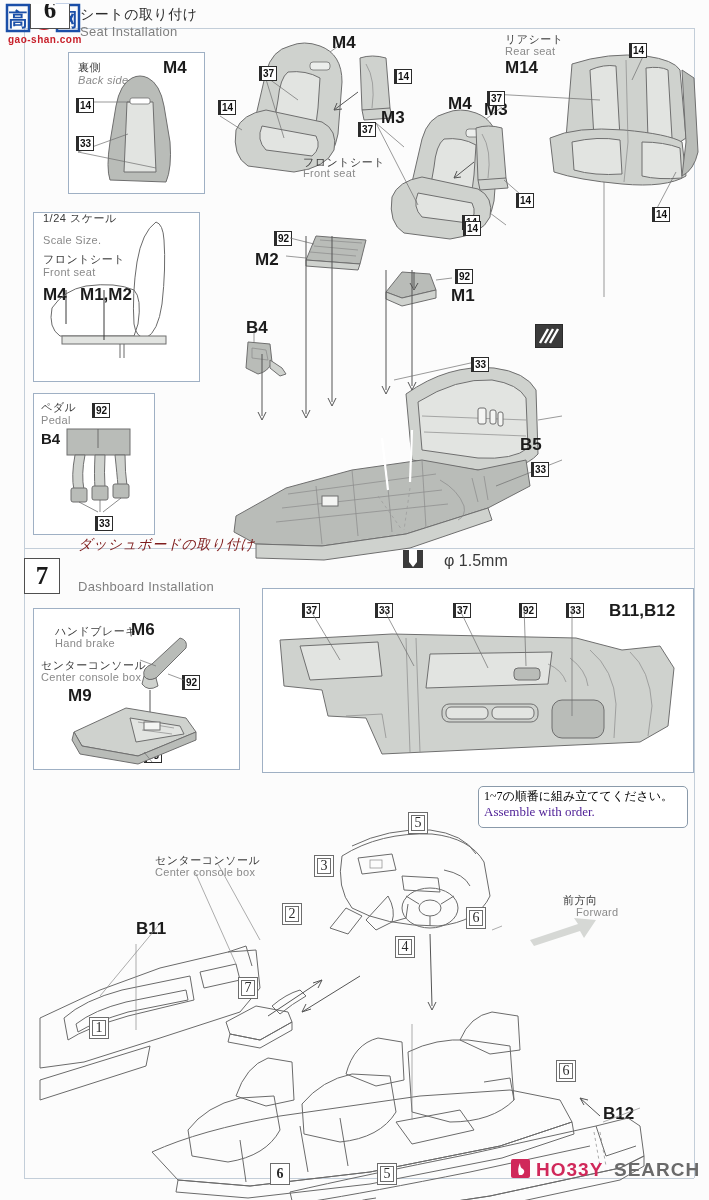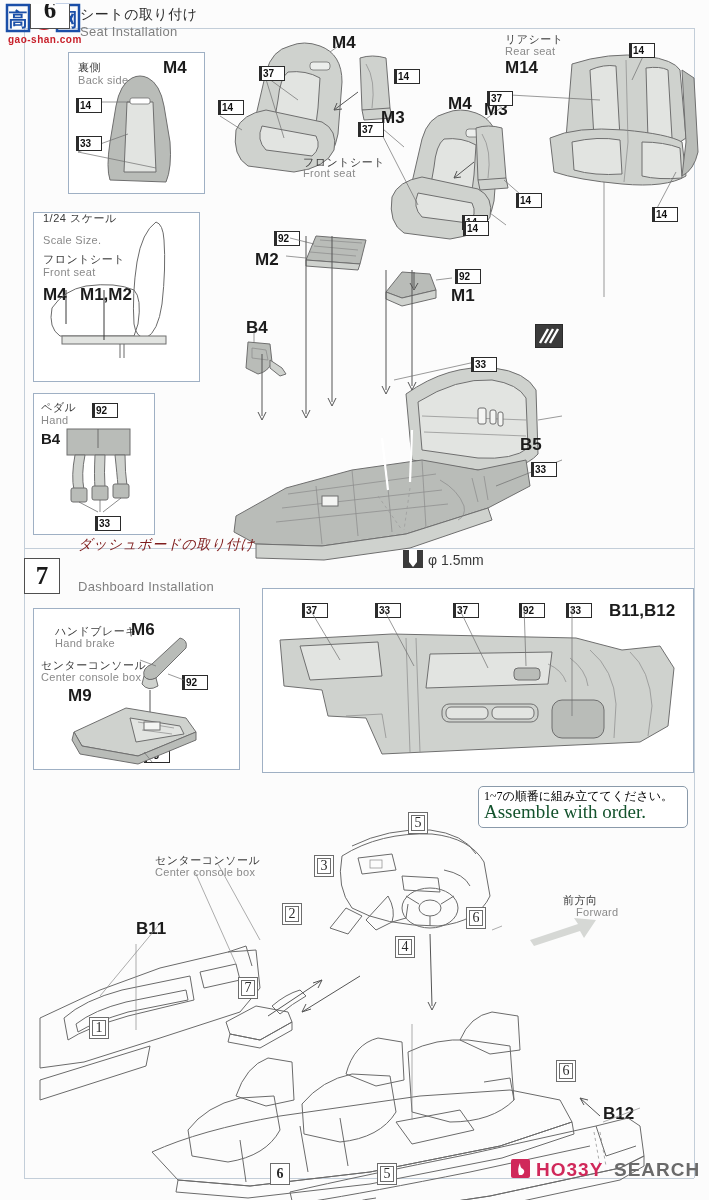--- a/index.html
+++ b/index.html
@@ -15,21 +15,21 @@
   .jp{font-size:11px;color:#3a3a3a;letter-spacing:.5px;white-space:nowrap;}
   .en{font-size:11px;color:#8a8a8a;letter-spacing:.3px;white-space:nowrap;}
   .partbig{font-size:17px;font-weight:bold;color:#1b1b1b;white-space:nowrap;}
   .partmid{font-size:15px;font-weight:bold;color:#1b1b1b;white-space:nowrap;}
   .box{border:1px solid #9fb0c4;background:#fff;}
 
   
   .chip{
     display:inline-block;border:1px solid #2b2b2b;background:#fff;
     font-size:10px;font-weight:bold;color:#111;line-height:11px;
-    padding:1px 10px 1px 3px;min-width:11px;text-align:center;
+    padding:1px 2px 1px 3px;min-width:11px;text-align:center;
     font-family:"Liberation Sans",sans-serif;
   }
   .chip::before{content:"";}
   .chipwrap{position:absolute;}
   
   .chip{box-shadow:inset 2px 0 0 #2b2b2b;}
 
   
   .stepnum{
     width:34px;height:34px;border:1.5px solid #4f4f4f;background:#fff;
@@ -85,21 +85,21 @@
   </div>
 
   <div class="abs" style="left:30px;top:4px;width:38px;height:24px;border:1.5px solid #4f4f4f;border-top:none;background:#fff;overflow:hidden;">
     <div style="font-size:25px;font-weight:bold;color:#1a1a1a;font-family:'Liberation Serif',serif;text-align:center;line-height:20px;margin-top:-4px;">6</div>
   </div>
   <div class="abs jp" style="left:80px;top:6px;font-size:14px;color:#2b2b2b;">シートの取り付け</div>
   <div class="abs en" style="left:80px;top:24px;font-size:13px;color:#7f7f7f;">Seat Installation</div>
 
   <div class="abs box" style="left:68px;top:52px;width:135px;height:140px;"></div>
   <div class="abs jp" style="left:78px;top:60px;">裏側</div>
-  <div class="abs en" style="left:78px;top:74px;">Back side</div>
+  <div class="abs en" style="left:78px;top:74px;font-style:italic;">Back side</div>
   <div class="abs partbig" style="left:163px;top:58px;">M4</div>
   <svg class="abs" style="left:100px;top:72px;" width="100" height="118">
     <path class="fillA" d="M32 6 Q20 12 16 34 L10 70 Q6 96 10 108 L66 110 Q72 96 70 70 L64 34 Q60 12 48 6 Q40 2 32 6 Z"></path>
     <path class="fillC" d="M27 30 L53 30 L56 100 L24 100 Z"></path>
     <rect x="30" y="26" width="20" height="6" rx="2" fill="#fff" stroke="#6f6f6f" stroke-width=".8"></rect>
     <line x1="-22" y1="30" x2="30" y2="30" stroke="#6f6f6f" stroke-width=".7"></line>
     <line x1="-22" y1="80" x2="28" y2="62" stroke="#6f6f6f" stroke-width=".7"></line>
     <line x1="-22" y1="80" x2="56" y2="96" stroke="#6f6f6f" stroke-width=".7"></line>
   </svg>
   <div class="chipwrap" style="left:76px;top:95px;"><span class="chip">14</span></div>
@@ -116,21 +116,21 @@
     <path class="ol" d="M118 10 Q104 20 99 50 Q94 82 96 112 Q98 126 108 126 Q120 120 124 92 Q128 56 126 28 Q125 12 118 10 Z"></path>
     <path class="ol" d="M14 96 Q26 78 48 74 Q78 70 96 78 Q104 86 100 112 L96 124 L22 124 Q10 116 14 96 Z"></path>
     <rect x="24" y="124" width="104" height="8" class="fillC"></rect>
     <path class="ol" d="M82 132 L82 146 M86 132 L86 146"></path>
     <line x1="28" y1="78" x2="28" y2="112" stroke="#3a3a3a" stroke-width="1"></line>
     <line x1="66" y1="78" x2="66" y2="128" stroke="#3a3a3a" stroke-width="1"></line>
   </svg>
 
   <div class="abs box" style="left:33px;top:393px;width:120px;height:140px;"></div>
   <div class="abs jp" style="left:41px;top:400px;">ペダル</div>
-  <div class="abs en" style="left:41px;top:414px;">Hand</div>
+  <div class="abs en" style="left:41px;top:414px;">Pedal</div>
   <div class="abs partmid" style="left:41px;top:430px;">B4</div>
   <div class="chipwrap" style="left:92px;top:400px;"><span class="chip">92</span></div>
   <div class="chipwrap" style="left:95px;top:513px;"><span class="chip">33</span></div>
   <svg class="abs" style="left:45px;top:418px;" width="108" height="110">
     <rect x="22" y="11" width="63" height="26" class="fillA"></rect>
     <path class="fillB" d="M30 37 Q26 58 29 72 L39 72 Q36 56 40 37 Z"></path>
     <path class="fillB" d="M50 37 Q49 58 50 70 L60 70 Q59 55 60 37 Z"></path>
     <path class="fillB" d="M70 37 Q72 56 73 68 L82 68 Q80 54 80 37 Z"></path>
     <rect x="26" y="70" width="16" height="14" rx="2" class="fillA"></rect>
     <rect x="47" y="68" width="16" height="14" rx="2" class="fillA"></rect>
@@ -283,21 +283,21 @@
     <svg width="26" height="22">
         <path d="M4 18 L12 4 M9 18 L17 4 M14 18 L22 4" stroke="#fff" stroke-width="2.4"></path>
       </svg>
   </div>
 
   <div class="abs" style="left:403px;top:550px;width:20px;height:18px;background:#3b3b3b;">
     <svg width="20" height="18">
         <path d="M6 0 L6 12 L10 17 L14 12 L14 0" fill="#fff"></path>
       </svg>
   </div>
-  <div class="abs" style="left:428px;top:552px;font-size:14px;color:#3a3a3a;">φ 1.5mm</div>
+  <div class="abs" style="left:444px;top:552px;font-size:16px;color:#3a3a3a;">φ 1.5mm</div>
 
   <div class="abs stepnum" style="left:24px;top:558px;">7</div>
   <div class="abs jp" style="left:78px;top:536px;font-size:14px;color:#7f1d1d;font-style:italic;">ダッシュボードの取り付け</div>
   <div class="abs en" style="left:78px;top:579px;font-size:13px;color:#7f7f7f;">Dashboard Installation</div>
 
   <div class="abs box" style="left:33px;top:608px;width:205px;height:160px;"></div>
   <div class="abs jp" style="left:55px;top:624px;">ハンドブレーキ</div>
   <div class="abs en" style="left:55px;top:637px;">Hand brake</div>
   <div class="abs partbig" style="left:131px;top:620px;">M6</div>
   <div class="abs jp" style="left:41px;top:658px;">センターコンソール</div>
@@ -345,21 +345,21 @@
 
     <line x1="38" y1="-6" x2="70" y2="48" stroke="#6f6f6f" stroke-width=".7"></line>
     <line x1="112" y1="-6" x2="144" y2="54" stroke="#6f6f6f" stroke-width=".7"></line>
     <line x1="188" y1="-6" x2="218" y2="56" stroke="#6f6f6f" stroke-width=".7"></line>
     <line x1="254" y1="-6" x2="256" y2="54" stroke="#6f6f6f" stroke-width=".7"></line>
     <line x1="302" y1="-6" x2="302" y2="104" stroke="#6f6f6f" stroke-width=".7"></line>
   </svg>
 
   <div class="abs" style="left:478px;top:786px;width:208px;height:40px;border:1px solid #8a9aaa;border-radius:5px;background:#fff;">
     <div style="font-size:12px;color:#000000;padding:2px 5px 0 5px;line-height:15px;white-space:nowrap;font-family:'Liberation Serif',serif;">1~7の順番に組み立ててください。</div>
-    <div style="font-size:19px;color:#14532d;padding:0 5px;line-height:16px;font-family:'Liberation Serif',serif;">Assemble with order.</div>
+    <div style="font-size:13px;color:#4c1d95;padding:0 5px;line-height:16px;font-family:'Liberation Serif',serif;">Assemble with order.</div>
   </div>
 
   <div class="abs jp" style="left:563px;top:893px;">前方向</div>
   <div class="abs en" style="left:563px;top:906px;margin-left:13px;">Forward</div>
   <svg class="abs" style="left:528px;top:918px;" width="80" height="30">
     <path d="M2 22 L50 6 L46 0 L68 2 L56 20 L52 13 L6 28 Z" fill="#d6d8d5" stroke="none"></path>
   </svg>
 
   <div class="abs jp" style="left:155px;top:853px;">センターコンソール</div>
   <div class="abs en" style="left:155px;top:866px;">Center console box</div>

